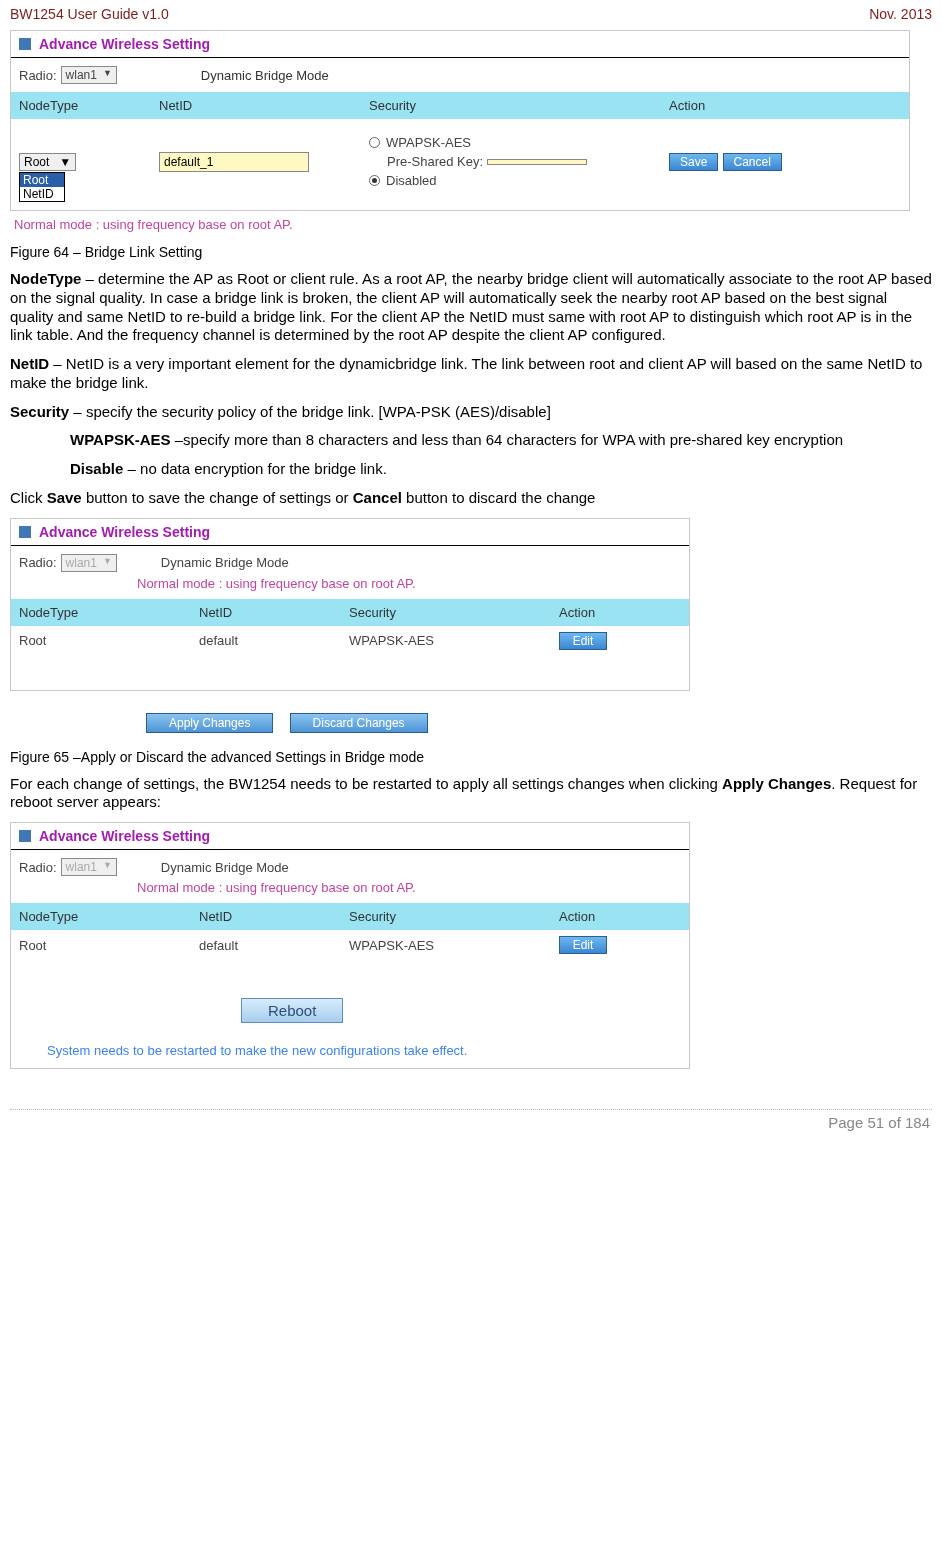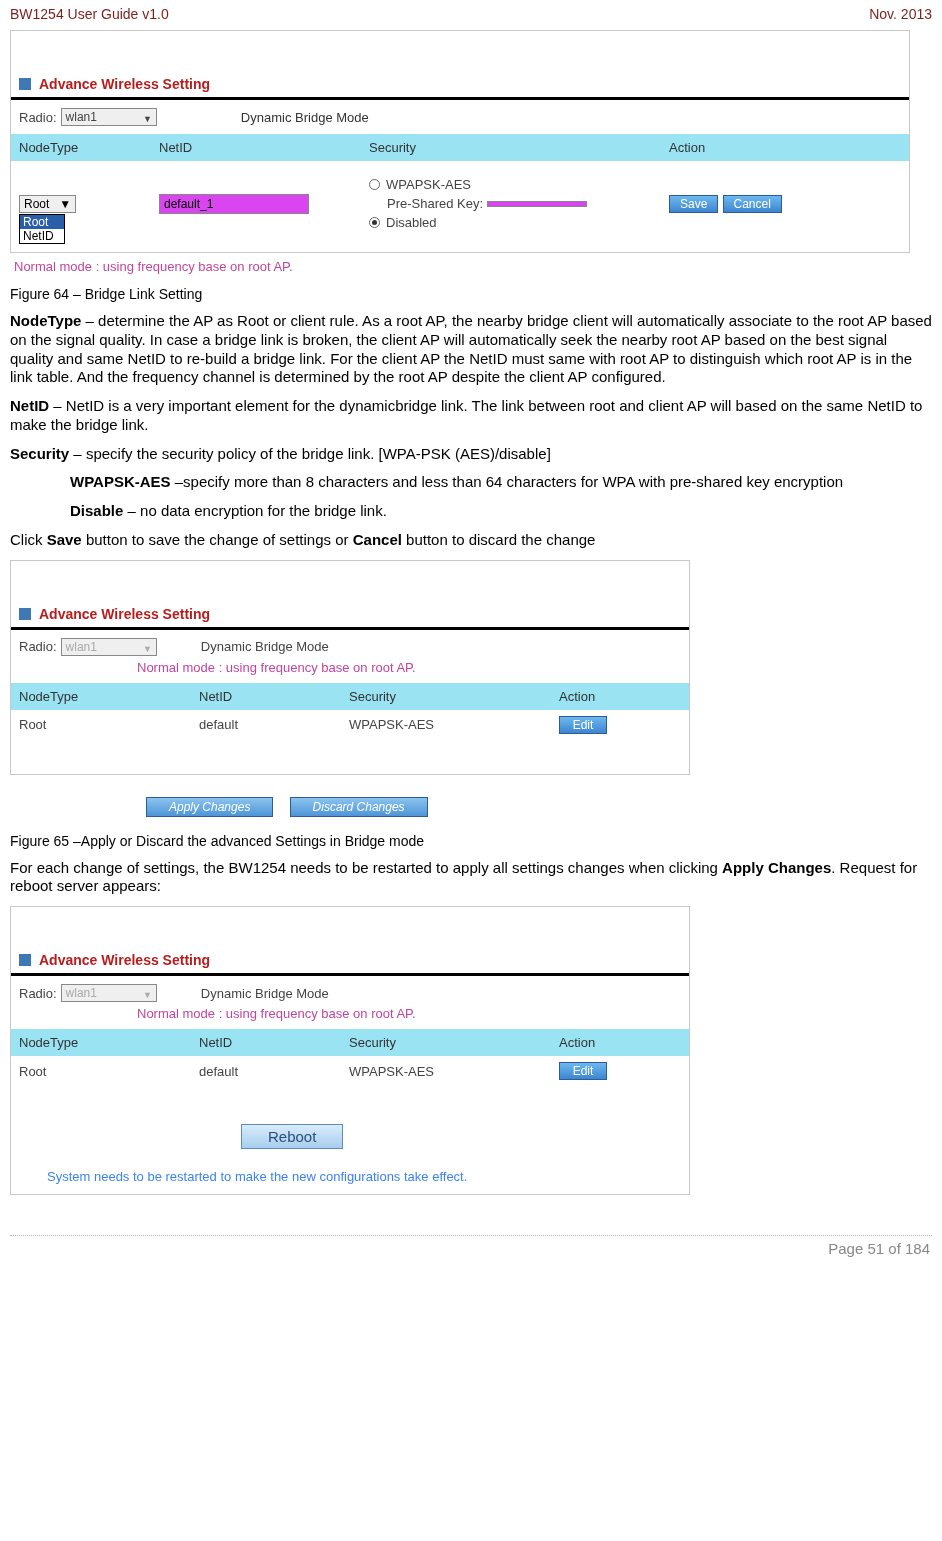--- a/index.html
+++ b/index.html
@@ -22,46 +22,44 @@
   .panel {
     border: 1px solid #c8c8c8;
     margin-bottom: 4px;
     background: #fff;
   }
   .panel-title {
     background: #fff;
     display: flex;
     align-items: center;
     padding: 5px 8px;
-    color: #b91c1c;
+    color: #a21caf;
     font-weight: bold;
     font-size: 14px;
-    border-bottom: 3px solid #000000;
-    margin-top: 40px;
+    border-bottom: 1px solid #000000;
   }
   .panel-title .sq {
     width: 12px; height: 12px; background: #3f78b5; margin-right: 8px;
     display: inline-block;
   }
   .radio-row {
     display: flex;
     align-items: center;
     padding: 8px 8px;
     font-size: 13px;
     color: #444;
   }
   .radio-row .sel {
     border: 1px solid #888;
     background: #efefef;
     font-size: 12px;
     padding: 1px 4px;
     margin: 0 4px;
     display: inline-flex;
-    align-items: flex-end;
-    gap: 40px;
+    align-items: flex-start;
   }
   .radio-row .sel .tri {
     margin-left: 6px;
     font-size: 9px;
   }
   .dbm-label { margin-left: 80px; color: #333; }
   .table-head {
     display: grid;
     background: #9ae3f3;
     color: #333;
@@ -100,21 +98,21 @@
     border: 1px solid #000;
     background: #fff;
     font-size: 12px;
     z-index: 5;
     white-space: nowrap;
   }
   .dropdown-open .opt { padding: 0 10px 0 3px; }
   .dropdown-open .opt.sel { background: #2b5ea9; color: #fff; border:none;}
   .text-input {
     border: 1px solid #888;
-    background: #d946ef;
+    background: #fef9c3;
     font-size: 12px;
     padding: 2px 4px;
     display: inline-block;
   }
   .sec-col { font-size: 13px; color: #444; }
   .sec-col .row { display:flex; align-items:center; margin: 4px 0; }
   .sec-col .rad { width:11px; height:11px; border:1px solid #666; border-radius:50%; margin-right:6px; display:inline-flex; align-items:center; justify-content:center;}
   .sec-col .rad .dot{ width:5px; height:5px; background:#333; border-radius:50%;}
   .btn {
     display:inline-block;
@@ -286,21 +284,21 @@
   <div class="table-row-2">
     <div class="td-cell">Root</div>
     <div class="td-cell">default</div>
     <div class="td-cell">WPAPSK-AES</div>
     <div class="td-cell">
       <span class="btn">Edit</span>
     </div>
   </div>
   <div class="spacer-row"></div>
 </div>
-<div class="changes-row" style="margin-left:130px;font-style:italic;">
+<div class="changes-row" style="margin-left:130px;">
   <span class="wide-btn">Apply Changes</span>
   <span class="wide-btn">Discard Changes</span>
 </div>
 
 <div class="fig-caption">Figure 65 –Apply or Discard the advanced Settings in Bridge mode</div>
 
 <p class="body-p">
   <span>For each change of settings, the BW1254 needs to be restarted to apply all settings changes when clicking </span><b>Apply Changes</b><span>. Request for reboot server appears:</span>
 </p>
 

